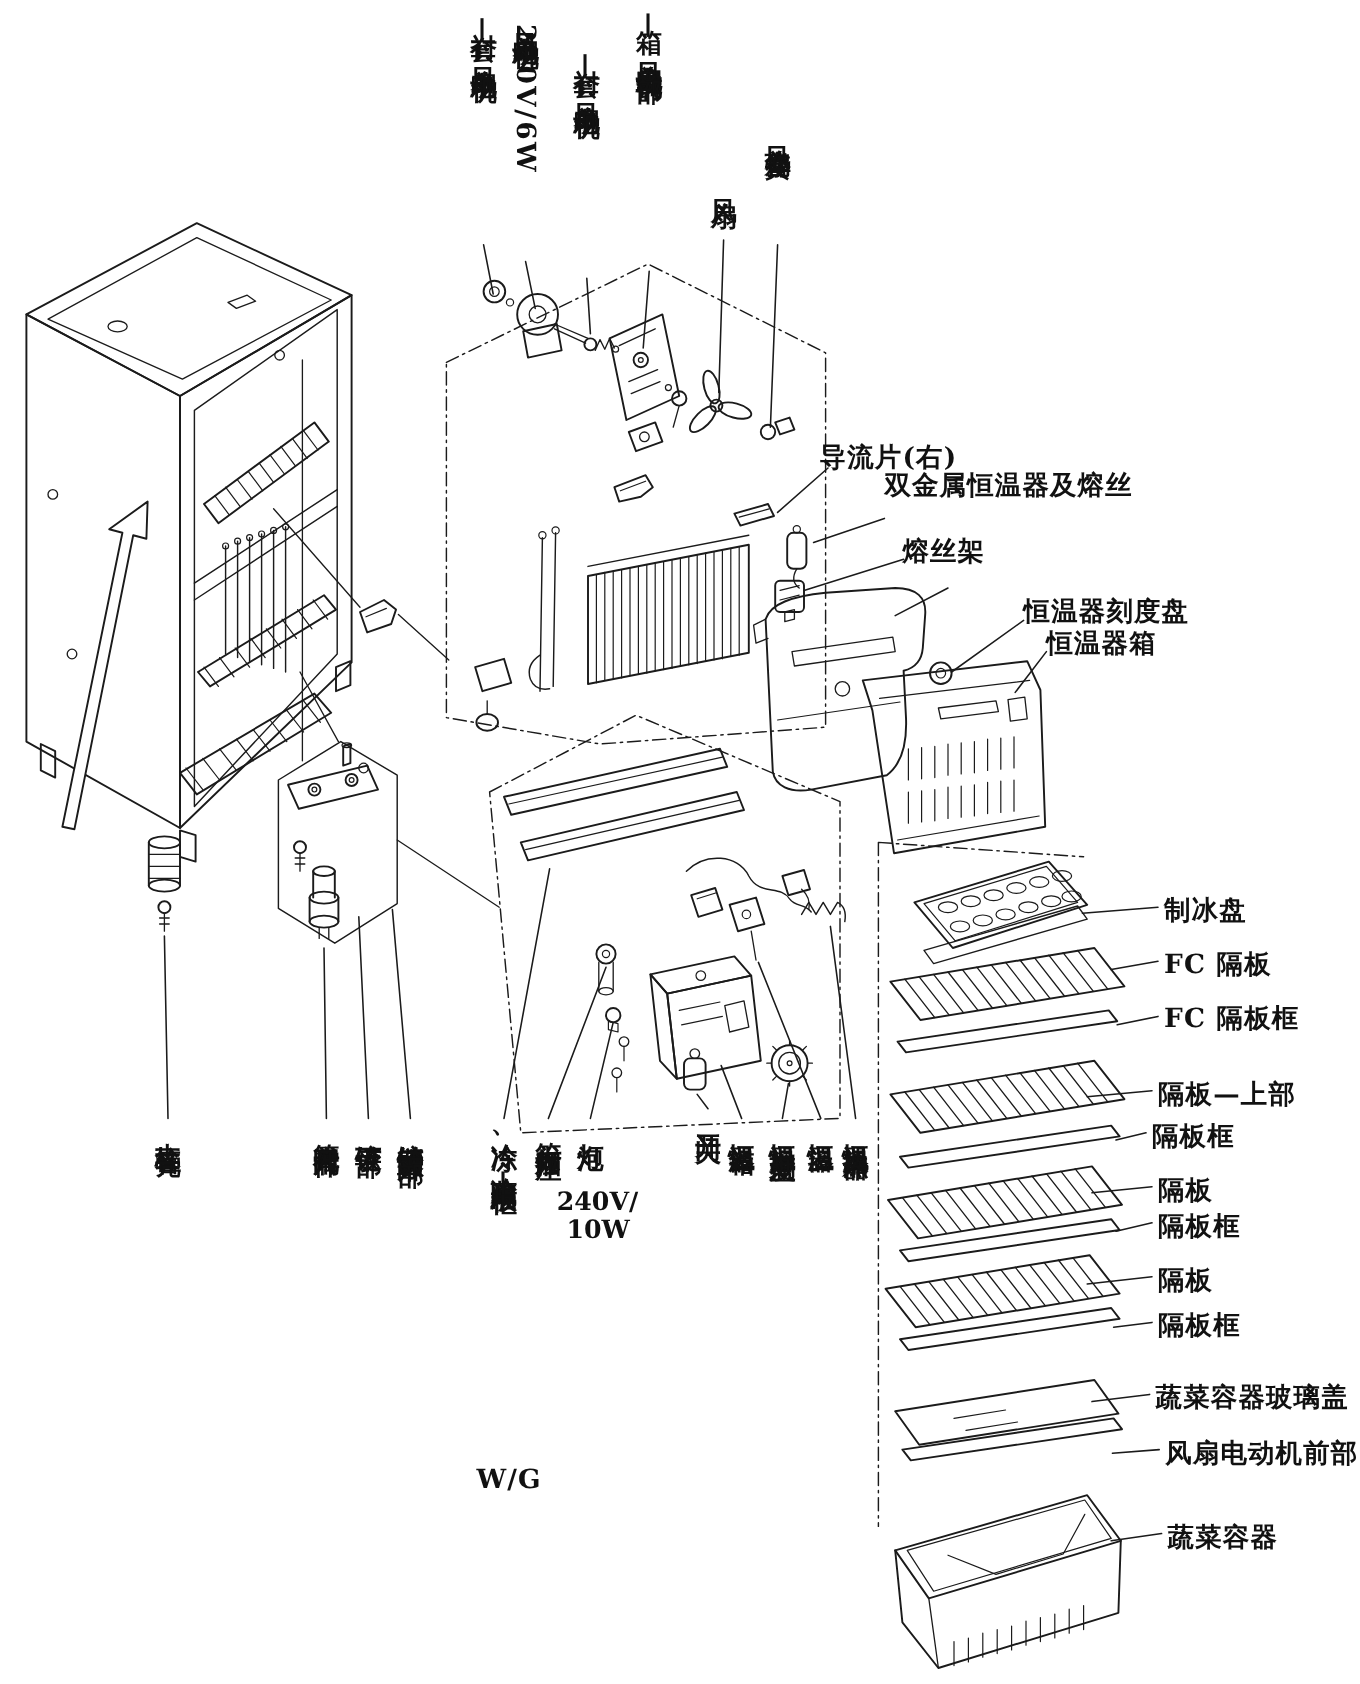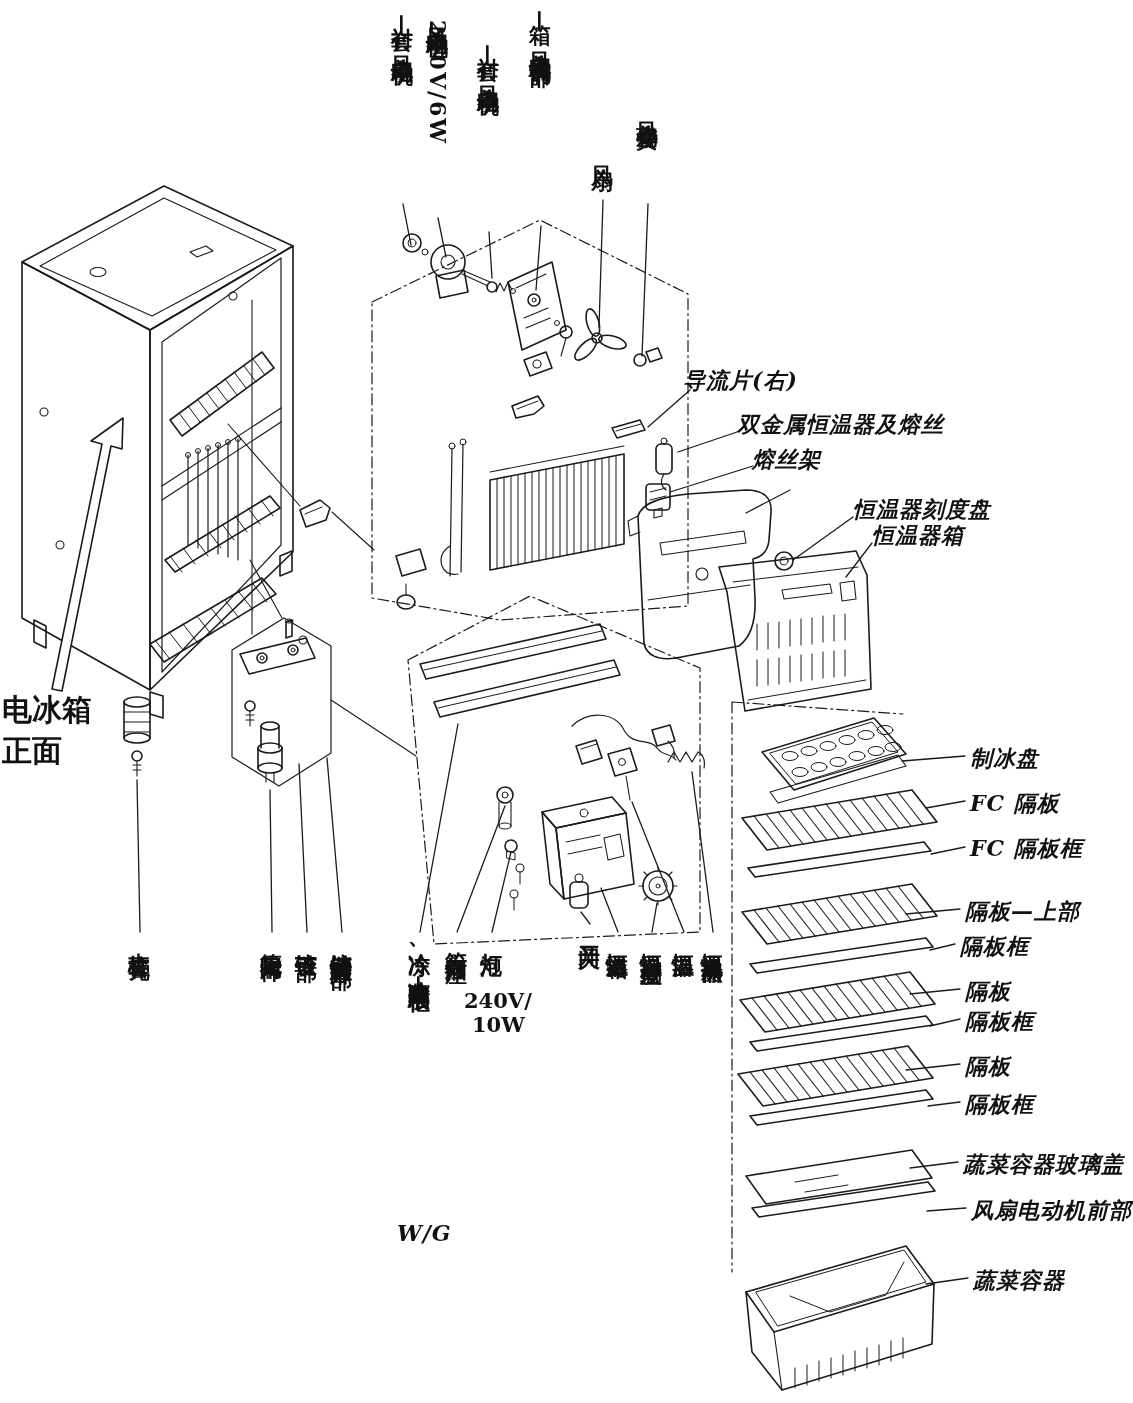--- a/index.html
+++ b/index.html
@@ -2,21 +2,21 @@
 <html><head>
 <meta charset="utf-8">
 <style>
   html,body{margin:0;padding:0;background:#fff;}
   .canvas{position:relative;width:1133px;height:1403px;background:#fff;overflow:hidden;
           font-family:"DejaVu Serif","Liberation Serif",serif;color:#111;}
   svg{position:absolute;left:0;top:0;}
   .vlabel{position:absolute;writing-mode:vertical-rl;text-orientation:mixed;
           font-size:22px;font-weight:600;line-height:1;letter-spacing:2px;
           white-space:nowrap;transform:translateX(-50%);}
-  .hlabel{position:absolute;font-size:22px;font-weight:600;white-space:nowrap;letter-spacing:1px;font-style:italic;}
+  .hlabel{position:absolute;font-size:22px;font-weight:600;white-space:nowrap;letter-spacing:1px;}
   .hsmall{position:absolute;font-size:21px;font-weight:600;white-space:nowrap;text-align:center;}
   .caption{position:absolute;left:2px;top:690px;width:98px;font-size:30px;font-weight:800;
            line-height:1.35;word-break:break-all;}
 </style>
 </head>
 <body>
 
 <div class="canvas">
 
 <svg width="1133" height="1403" viewBox="0 0 1133 1403">
@@ -267,31 +267,30 @@
     <path stroke-width="1.3" d="
       M403,204 L411,245 M438,218 L446,257 M489,232 L492,278 M541,226 L536,290 M603,200 L599,327 M648,204 L642,356
       M690,390 L648,427 M737,432 L678,452 M753,466 L670,492 M790,490 L746,513 M853,517 L793,560 M872,543 L846,577
       M965,756 L902,761 M965,801 L926,808 M965,847 L931,854 M960,909 L906,914 M955,944 L930,950 M960,989 L910,994
       M960,1019 L930,1026 M960,1064 L906,1070 M960,1102 L928,1106 M958,1162 L910,1168 M966,1208 L927,1211 M968,1278 L926,1284
       M140,932 L137,780 M272,932 L270,790 M307,932 L299,764 M342,932 L327,758 M420,932 L458,724 M457,932 L505,806
       M492,932 L511,852 M590,924 L581,912 M618,932 L601,888 M652,932 L657,903 M684,932 L632,802 M713,932 L692,772"></path>
   </g>
 </svg>
 
-<div class="caption">电冰箱正面</div>
 
 <div class="vlabel" style="left:403px;top:10px">衬套—风扇电动机</div>
 <div class="vlabel" style="left:438px;top:10px">风扇电动机220V/6W</div>
 <div class="vlabel" style="left:489px;top:40px">衬套—风扇电动机</div>
 <div class="vlabel" style="left:541px;top:8px">箱—风扇电动机前部</div>
 <div class="vlabel" style="left:603px;top:148px">风扇</div>
 <div class="vlabel" style="left:648px;top:104px">风扇弹簧</div>
 
 <div class="hlabel" style="left:683px;top:366px">导流片(右)</div>
-<div class="hlabel" style="left:737px;top:410px">双金属恒温器及熔丝</div>
+<div class="hlabel" style="left:737px;top:390px">双金属恒温器及熔丝</div>
 <div class="hlabel" style="left:752px;top:445px">熔丝架</div>
 <div class="hlabel" style="left:853px;top:495px">恒温器刻度盘</div>
 <div class="hlabel" style="left:872px;top:521px">恒温器箱</div>
 
 <div class="hlabel" style="left:970px;top:744px">制冰盘</div>
 <div class="hlabel" style="left:970px;top:789px">FC 隔板</div>
 <div class="hlabel" style="left:970px;top:834px">FC 隔板框</div>
 <div class="hlabel" style="left:965px;top:897px">隔板—上部</div>
 <div class="hlabel" style="left:960px;top:932px">隔板框</div>
 <div class="hlabel" style="left:965px;top:977px">隔板</div>

